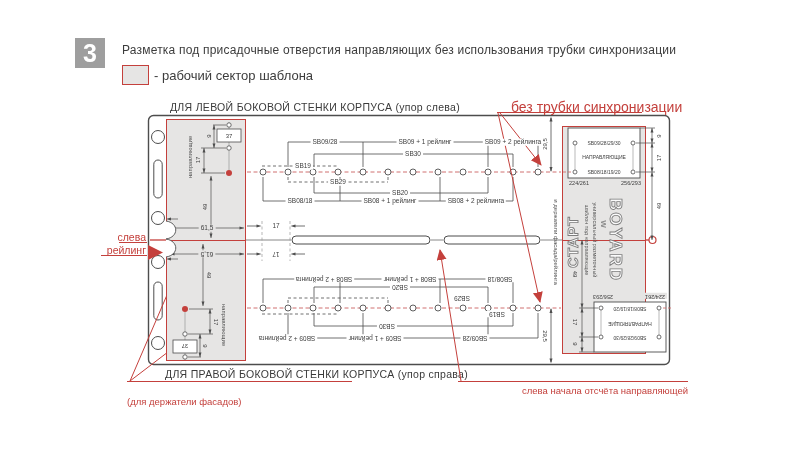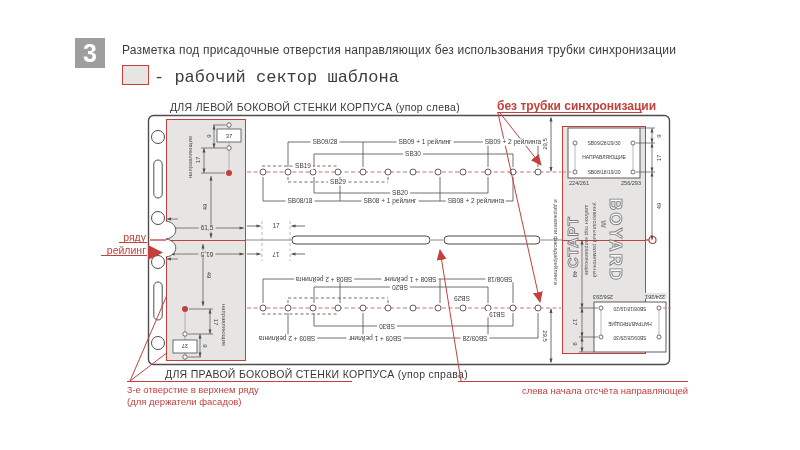--- a/index.html
+++ b/index.html
@@ -4,21 +4,21 @@
 <style>
   html,body{margin:0;padding:0;background:#fff;}
   #stage{position:relative;width:800px;height:450px;background:#fff;overflow:hidden;
          font-family:"Liberation Sans",sans-serif;color:#3d3d3d;}
   .abs{position:absolute;}
   
   #step-badge{left:75px;top:38px;width:30px;height:30px;background:#9e9e9e;color:#fff;
       font-size:25px;font-weight:bold;text-align:center;line-height:30px;}
   #page-title{left:122px;top:43px;font-size:12px;color:#3c3c3c;letter-spacing:.2px;}
   #legend-swatch{left:122px;top:65px;width:25px;height:18px;background:#e6e5e4;border:1.5px solid #c4403c;}
-  #legend-label{left:154px;top:68px;font-size:17px;color:#3c3c3c;font-family:Liberation Mono, monospace;}
+  #legend-label{left:154px;top:68px;font-size:13px;color:#3c3c3c;}
   
   .section-title{font-size:10.5px;color:#3a3a3a;letter-spacing:.3px;white-space:nowrap;}
   
   .dlbl{position:absolute;transform:translate(-50%,-50%);background:#fff;padding:0 2px;
         font-size:6.5px;line-height:1;color:#3d3d3d;white-space:nowrap;}
   .gbg{background:#e6e5e4;}
   .nobg{background:transparent;}
   .p5{font-size:5px;}  .p55{font-size:5.5px;}
   .vtm{position:absolute;transform:translate(-50%,-50%) rotate(-90deg);font-size:6px;line-height:1;
        color:#3d3d3d;white-space:nowrap;background:transparent;}
@@ -282,20 +282,19 @@
 
   <span class="vtp" style="left:556px;top:242px;color:#555;">и держатели фасада/рейлинга</span>
   <span class="vtm outline-word" style="left:573px;top:242px;font-size:14.5px;letter-spacing:1px;">СТАРТ</span>
   <div class="vtp" style="left:590px;top:240px;text-align:center;font-size:5.5px;line-height:7.5px;color:#555;">
     <div>универсальный разметочный</div>
     <div>шаблон под направляющие</div>
   </div>
   <span class="vtp" style="left:603px;top:224px;font-size:8px;font-weight:bold;color:#8d8d8d;">W</span>
   <span class="vtp outline-word" style="left:615px;top:240px;font-size:17px;letter-spacing:2px;">BOYARD</span>
 
-  <span class="redtxt" style="left:497px;top:99px;font-size:12px;font-weight:bold;">без трубки синхронизации</span>
-  <span class="redtxt" style="left:100px;top:231px;width:46px;text-align:right;font-size:10.5px;">ряду</span>
+  <span class="redtxt" style="left:511px;top:99px;font-size:14px;">без трубки синхронизации</span>
+  <span class="redtxt" style="left:100px;top:231px;width:46px;text-align:right;font-size:10.5px;">слева</span>
   <span class="redtxt" style="left:100px;top:244px;width:46px;text-align:right;font-size:10.5px;">рейлинг</span>
-  <span class="redtxt" style="left:127px;top:384px;font-size:9.5px;">3-е отверстие в верхнем ряду</span>
   <span class="redtxt" style="left:127px;top:396px;font-size:9.5px;">(для держатели фасадов)</span>
   <span class="redtxt" style="left:458px;top:385px;width:230px;text-align:right;font-size:9.5px;">слева начала отсчёта направляющей</span>
 
 </div>
 
 </body></html>

